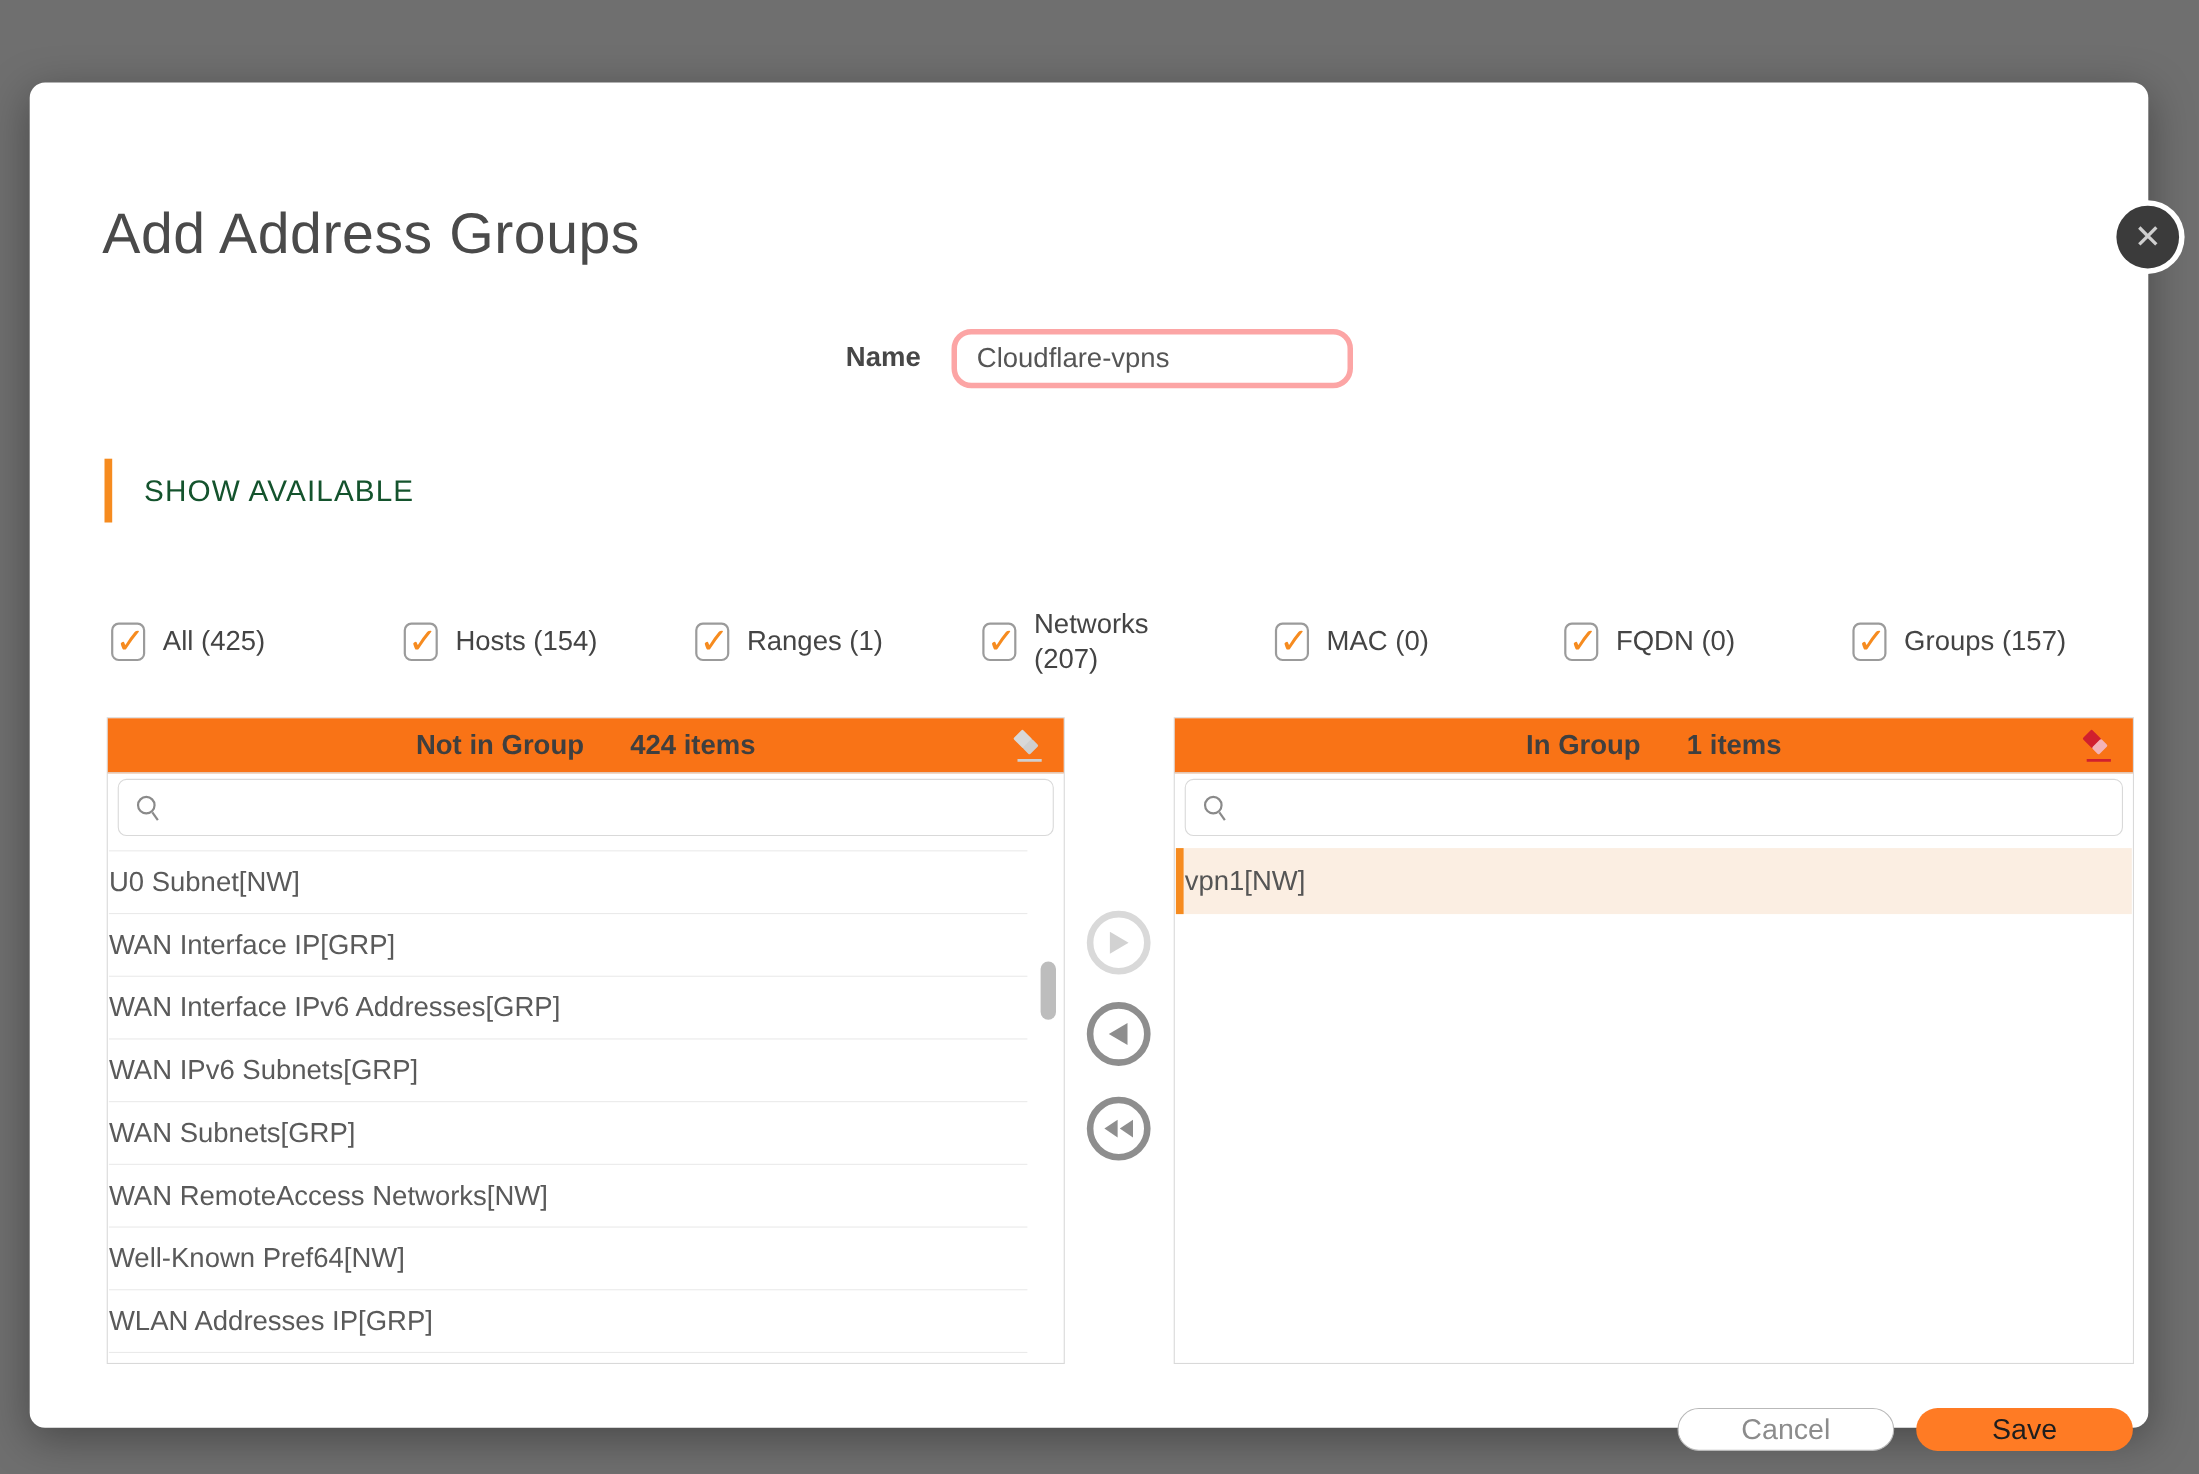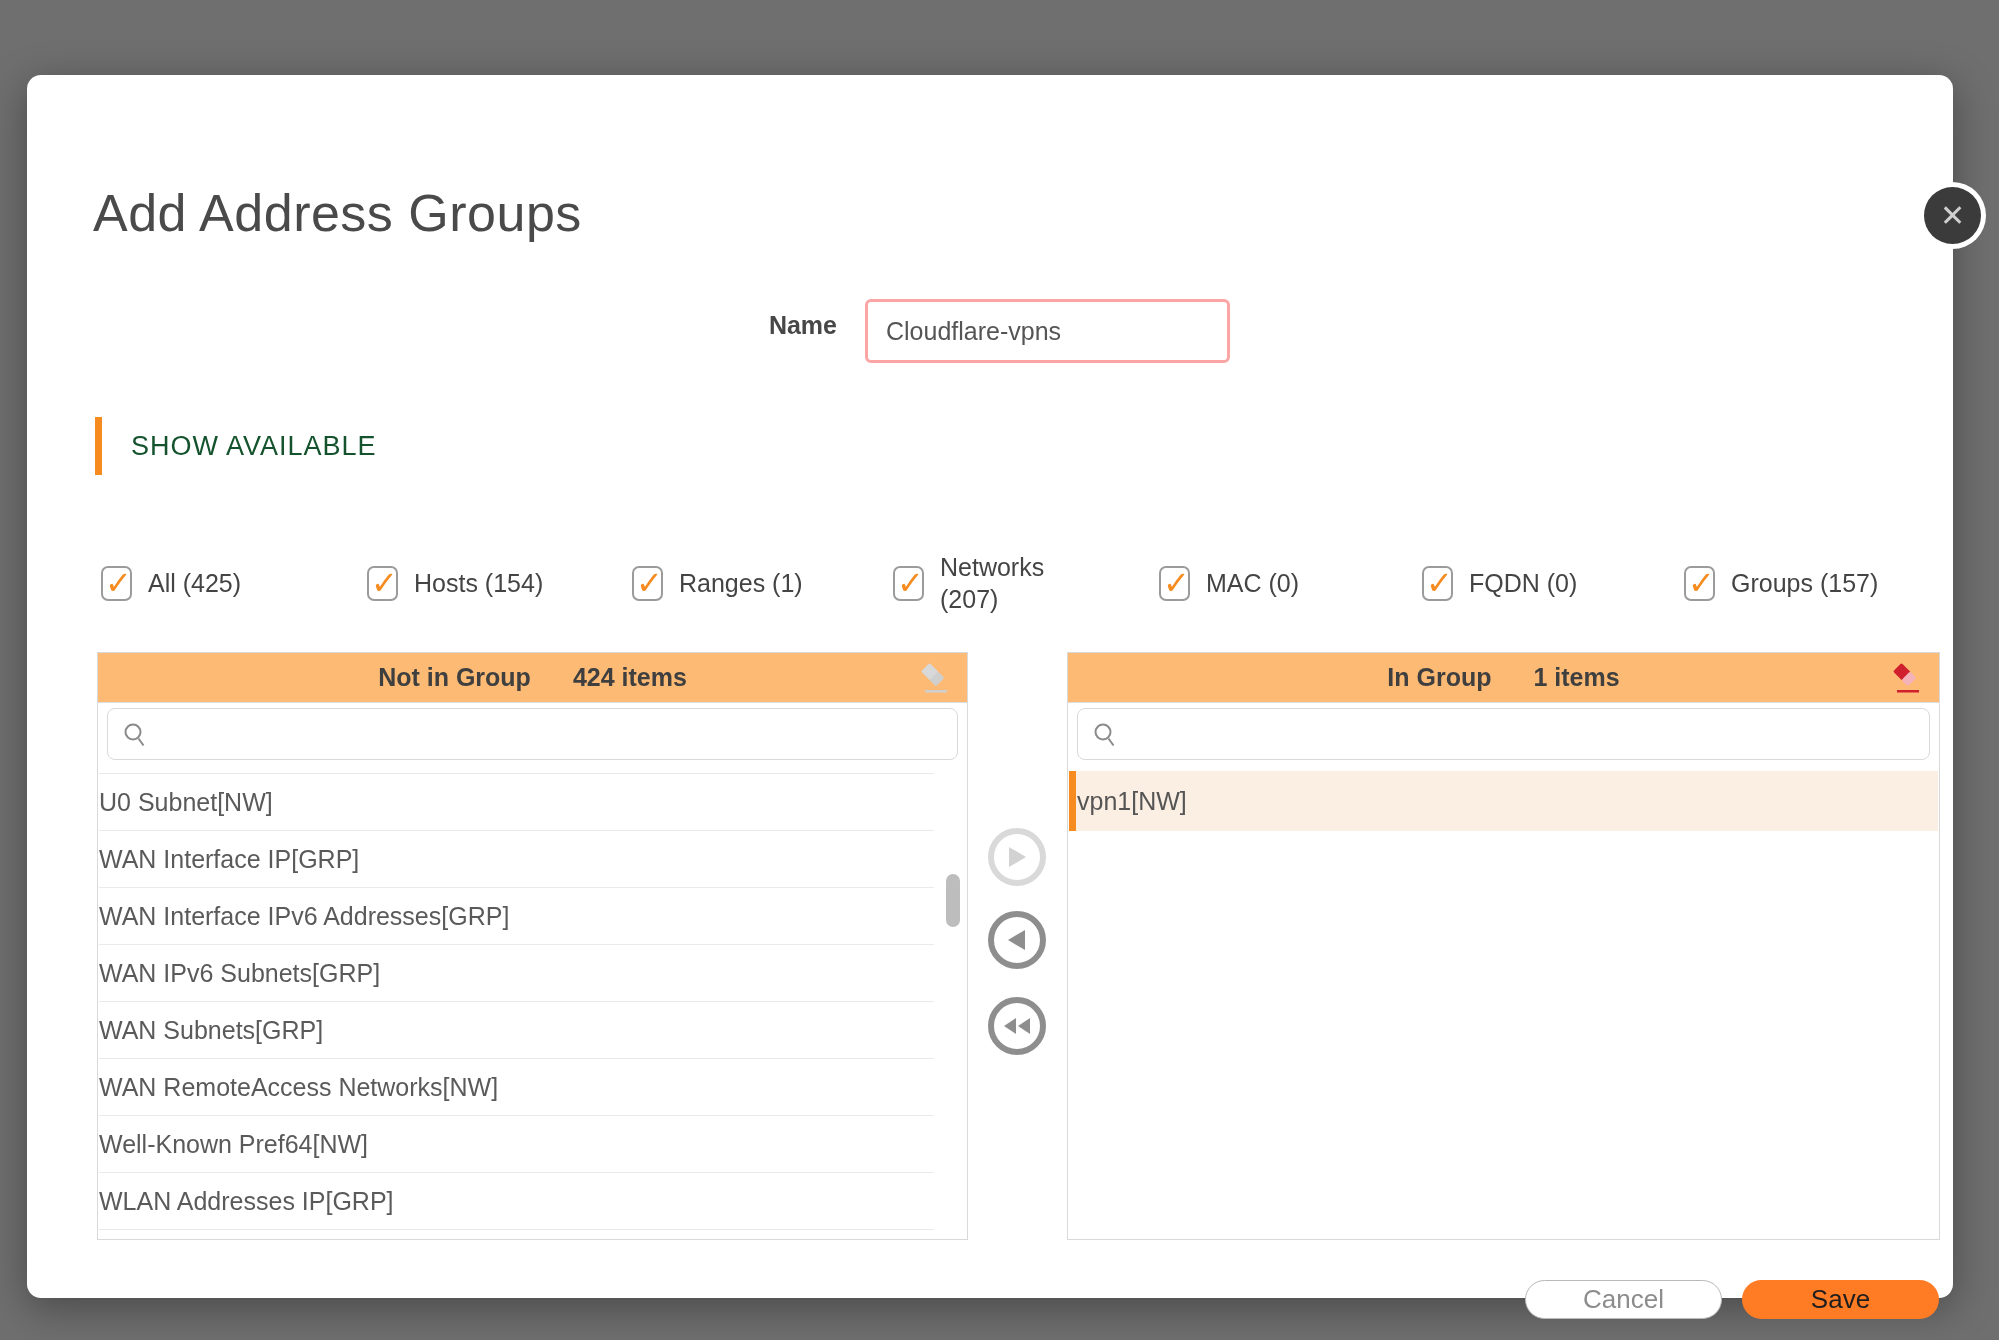--- a/index.html
+++ b/index.html
@@ -25,22 +25,22 @@
   .close-btn i { font-style:normal; color:#CFCFCF; font-size:30px; line-height:1; }
   .dialog-title {
     position:absolute; left:66px; top:108px;
     font-size:52px; font-weight:500; color:#4A4A4A; letter-spacing:.5px;
   }
   .name-label {
     position:absolute; left:640px; top:236px; width:170px;
     text-align:right; font-size:25px; font-weight:bold; color:#474747;
   }
   .name-input {
-    position:absolute; left:838px; top:224px; width:365px; height:64px;
-    border:3px solid #fca5a5; border-radius:6px; outline:none;
+    position:absolute; left:838px; top:224px; width:365px; height:54px;
+    border:5px solid #fca5a5; border-radius:18px; outline:none;
     font-size:25px; color:#555; padding:0 18px;
     font-family:inherit;
   }
   .section-head { position:absolute; left:68px; top:342px; display:flex; align-items:center; }
   .section-bar { width:7px; height:58px; background:#F68B1F; margin-right:29px; }
   .section-text { font-size:27px; color:#14532d; letter-spacing:1px; }
 
   
   .filter {
     position:absolute; top:468px; height:80px;
@@ -59,21 +59,21 @@
   .flabel.wrap { max-width:120px; }
 
   
   .panel {
     position:absolute; top:577px; height:588px;
     border:1px solid #D9D9D9; background:#fff;
   }
   .panel.left  { left:70px;  width:871px; }
   .panel.right { left:1040px; width:873px; }
   .panel-head {
-    height:50px; background:#fdba74; border-bottom:1px solid #DDD;
+    height:50px; background:#f97316; border-bottom:1px solid #DDD;
     display:flex; align-items:center; justify-content:center; gap:42px;
     position:relative;
   }
   .panel-title, .panel-count { font-size:25px; font-weight:bold; color:#3F3F3F; }
   .eraser { position:absolute; right:16px; top:8px; width:34px; height:36px; cursor:pointer; }
   .search-box {
     position:absolute; left:9px; right:9px; top:55px; height:52px;
     border:1px solid #D9D9D9; border-radius:8px; background:#fff;
     display:flex; align-items:center;
   }

